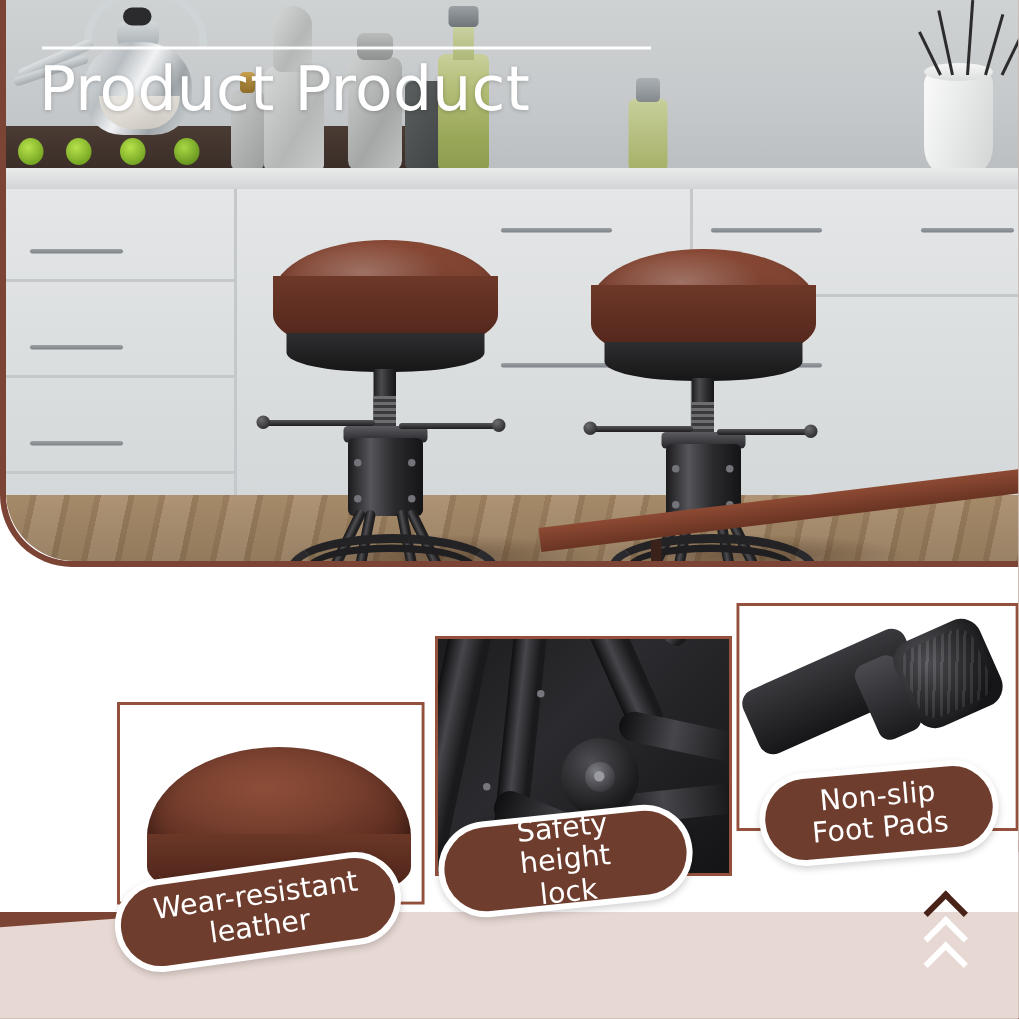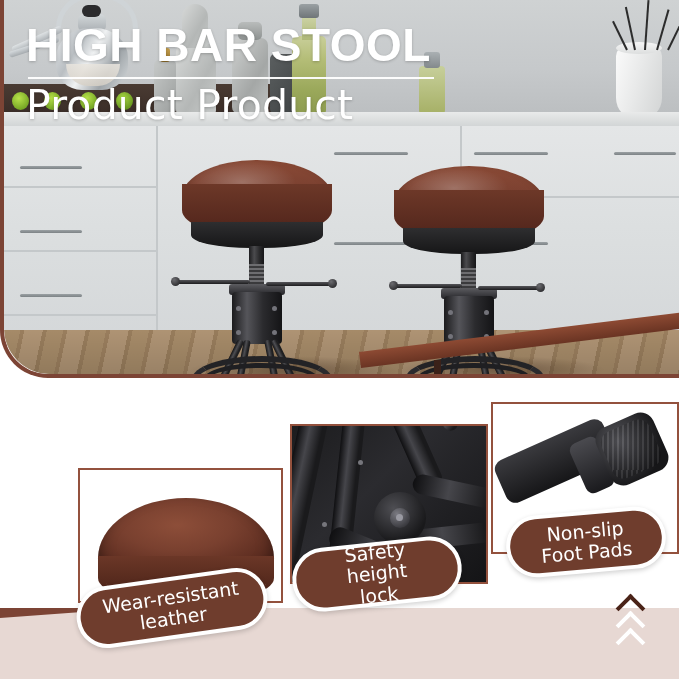--- a/index.html
+++ b/index.html
@@ -306,21 +306,20 @@
         <div class="ring" style="left:12px;top:190px;width:126px;height:32px;"></div>
         <div class="ring2" style="left:24px;top:197px;width:102px;height:20px;border-color:#1f1f22;"></div>
       </div>
 
       <div style="position:absolute;left:356px;top:352px;width:330px;height:16px;background:linear-gradient(180deg,#8d4a33,#6a3423);transform:rotate(-7deg);transform-origin:left center;"></div>
       <div style="position:absolute;left:430px;top:360px;width:7px;height:24px;background:#3a2119;"></div>
     </div>
   </div>
 
   <div class="title-wrap">
-    <div class="title-main">HIGH BAR STOOL</div>
     <div class="title-rule"></div>
     <div class="title-sub">Product Product</div>
   </div>
 
   <div class="feature" id="feat1">
     <div class="feat-photo">
       <div class="leather-pad"></div>
       <div class="leather-rim"></div>
       <div class="leather-stitch"></div>
       <div class="leather-base"></div>

